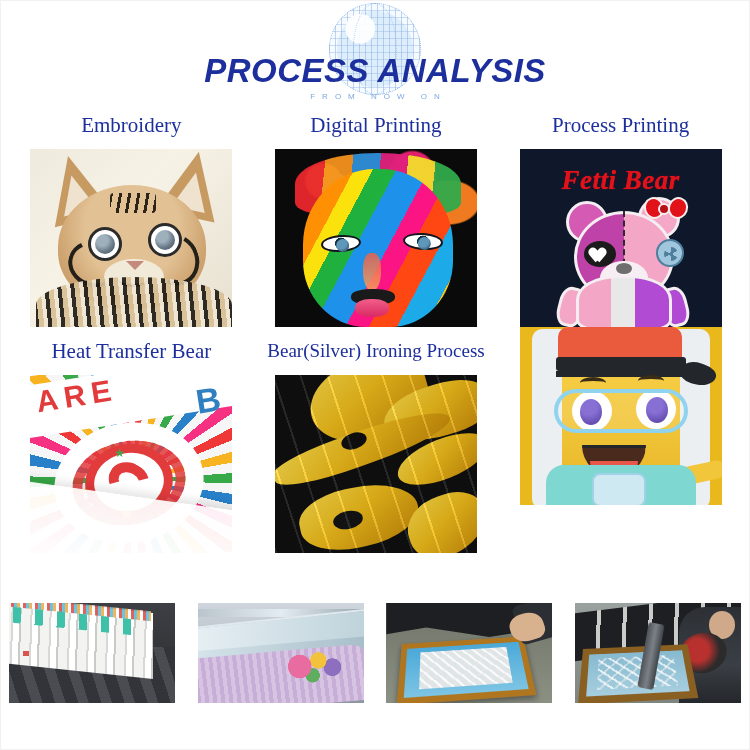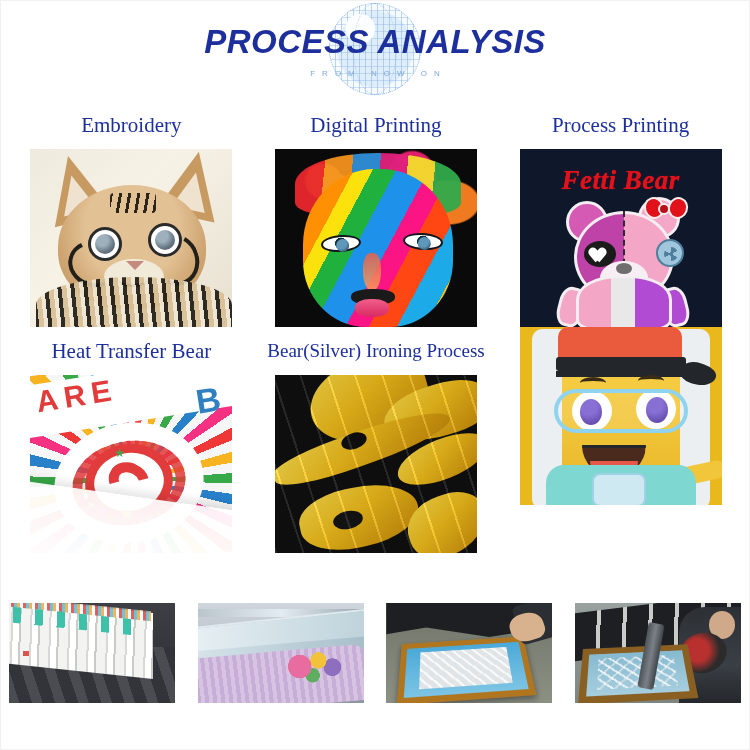--- a/index.html
+++ b/index.html
@@ -15,21 +15,21 @@
     width: 750px; height: 750px;
     background: #ffffff;
     border: 1px solid #f1f1f1;
     overflow: hidden;
   }
 
   
   .header {
     position: relative;
     height: 100px;
-    display: flex; align-items: center; justify-content: center;
+    display: flex; align-items: flex-end; justify-content: center;
   }
   .globe {
     position: absolute;
     left: 50%; top: 2px;
     transform: translateX(-50%);
     width: 92px; height: 92px;
     border-radius: 50%;
     background:
       radial-gradient(circle at 34% 28%, rgba(255,255,255,0.95) 0 16%, rgba(255,255,255,0) 17%),
       repeating-linear-gradient(90deg, rgba(120,165,225,0.55) 0 1px, rgba(255,255,255,0) 1px 6px),
@@ -60,21 +60,21 @@
     font-family: "Liberation Sans", "DejaVu Sans", sans-serif;
     font-weight: bold;
     font-style: italic;
     font-size: 33px;
     letter-spacing: .5px;
     color: #1c2f9c;
     line-height: 1;
     white-space: nowrap;
   }
   .subtitle {
-    margin-top: 11px;
+    margin-top: 5px;
     font-family: "Liberation Sans", "DejaVu Sans", sans-serif;
     font-size: 8px;
     letter-spacing: 7px;
     color: #7fa9dd;
     white-space: nowrap;
     padding-left: 7px;
   }
 
   
   .grid {

